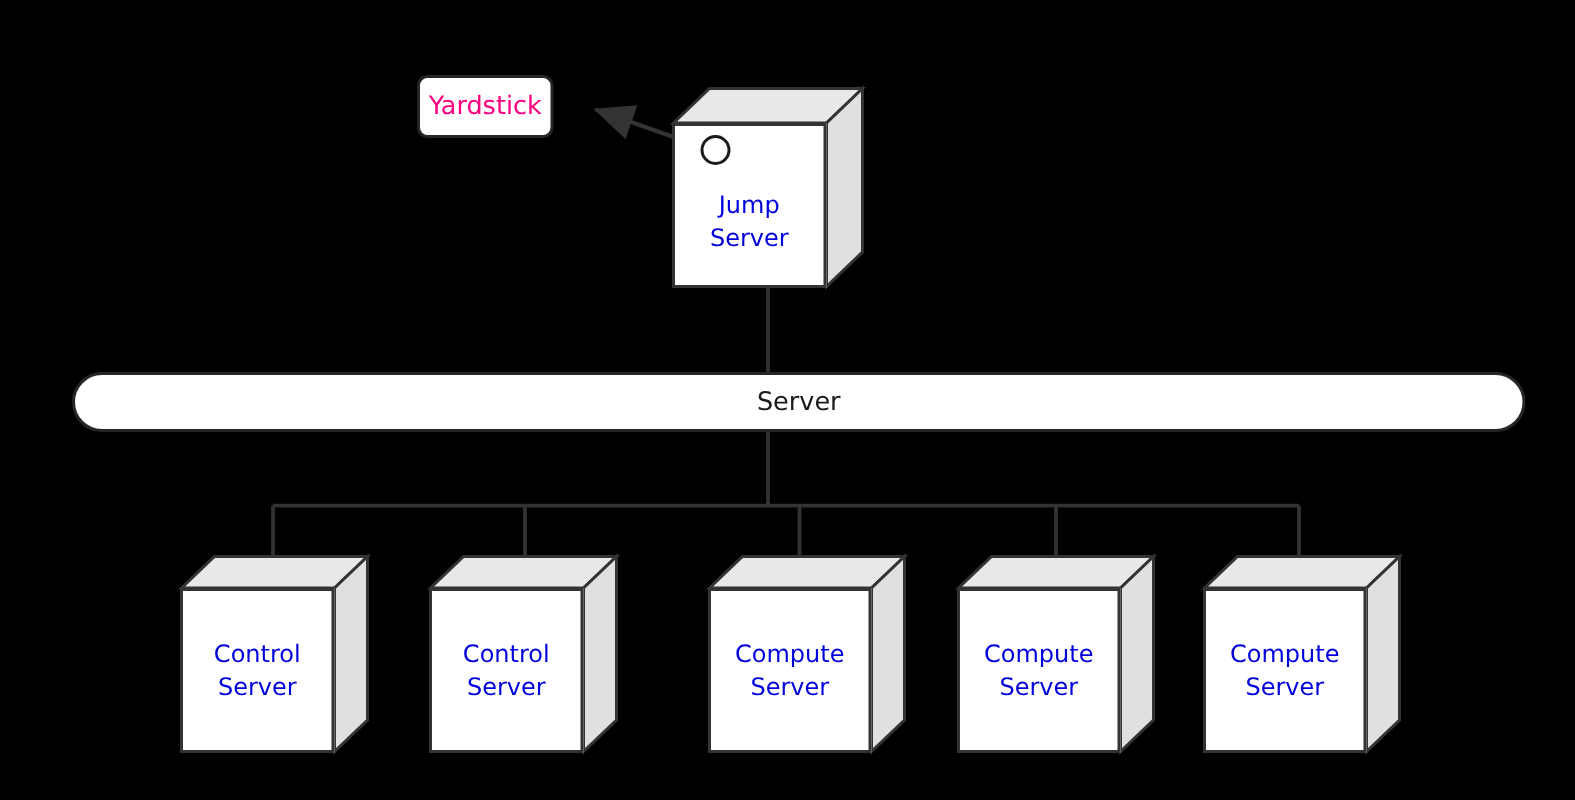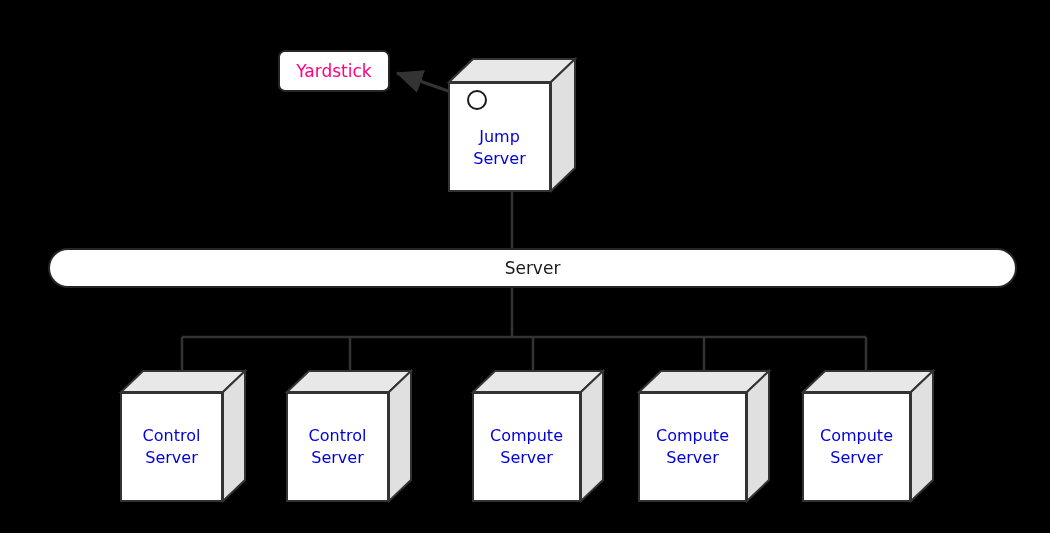--- a/index.html
+++ b/index.html
@@ -21,21 +21,21 @@
     top: 0;
     width: 1050px;
     height: 533px;
   }
 
   
   .yardstick-box {
     position: absolute;
     left: 278px;
     top: 50px;
-    width: 112px;
+    width: 91px;
     height: 42px;
     background: #ffffff;
     border: 2px solid #262626;
     border-radius: 7px;
     box-sizing: border-box;
     display: flex;
     align-items: center;
     justify-content: center;
   }
   .yardstick-label {

